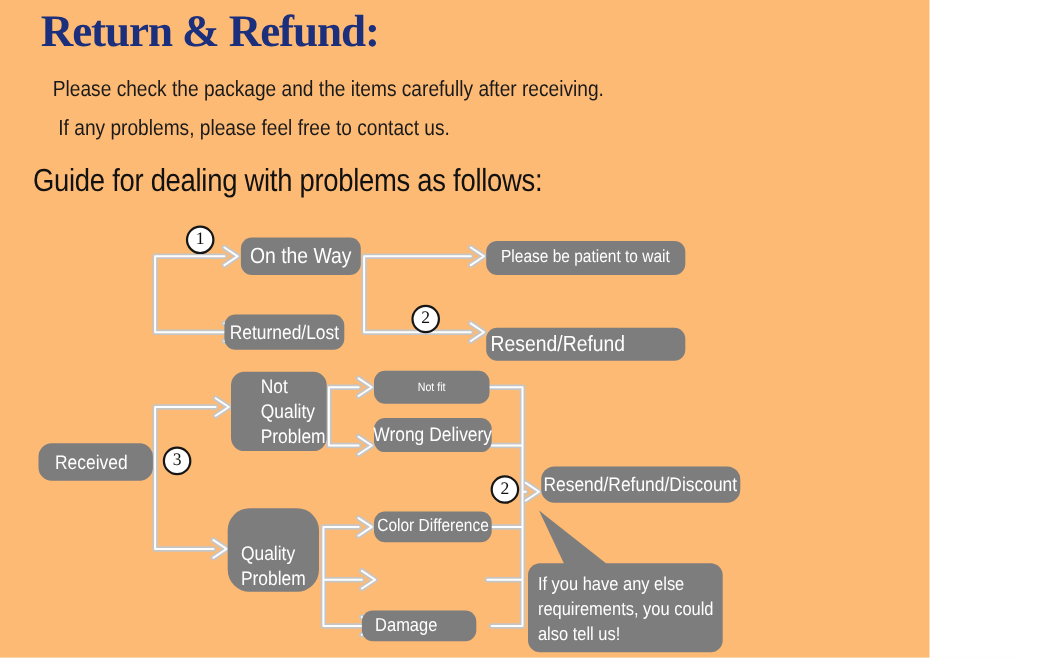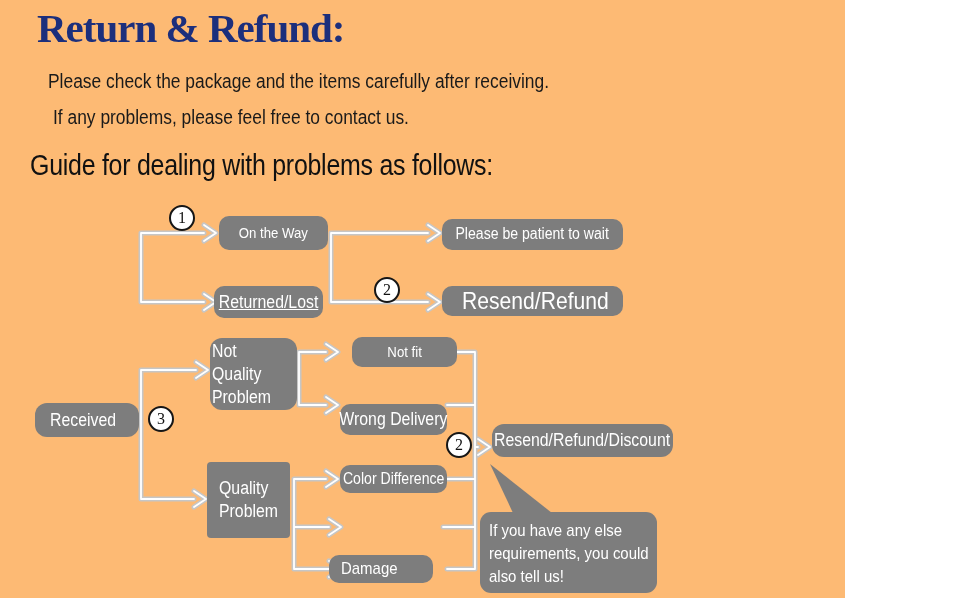--- a/index.html
+++ b/index.html
@@ -30,29 +30,29 @@
     position:absolute;background:var(--node-bg,#7d7d7d);color:var(--node-text,#fff);
     border-radius:10px;display:flex;align-items:center;justify-content:center;
     box-sizing:border-box;
   }
   .node .lbl{display:inline-block;transform:scaleX(0.88);transform-origin:50% 50%;
     white-space:nowrap;line-height:1.15;}
   .node.left{justify-content:flex-start;text-align:left;}
   .node.left .lbl{transform-origin:0 50%;}
   .node.wrap .lbl{white-space:normal;line-height:23px;}
   #n-not-received{left:30px;top:246px;width:108px;height:40px;font-size:20px;}
-  #n-on-the-way{left:219px;top:216px;width:109px;height:34px;font-size:15px;}
-  #n-returned-lost{left:214px;top:286px;width:109px;height:32px;font-size:18px;text-decoration:underline;}
+  #n-on-the-way{left:219px;top:216px;width:109px;height:34px;font-size:20px;}
+  #n-returned-lost{left:204px;top:286px;width:109px;height:32px;font-size:18px;}
   #n-please-wait{left:442px;top:219px;width:181px;height:31px;font-size:16px;text-align:right;}
-  #n-resend-refund{left:442px;top:286px;width:181px;height:30px;font-size:24px;padding-left:20px;}
+  #n-resend-refund{left:442px;top:298px;width:181px;height:30px;font-size:20px;padding-left:4px;}
   #n-received{left:35px;top:403px;width:104px;height:34px;font-size:18px;padding-left:15px;border-radius:12px;}
-  #n-nqp{left:210px;top:338px;width:87px;height:72px;font-size:18px;padding-left:2px;border-radius:12px;}
-  #n-not-fit{left:352px;top:337px;width:105px;height:30px;font-size:15px;}
-  #n-wrong-delivery{left:340px;top:404px;width:107px;height:31px;font-size:18px;}
-  #n-qp{left:207px;top:462px;width:83px;height:76px;font-size:18px;padding-left:12px;border-radius:4px;}
+  #n-nqp{left:210px;top:338px;width:87px;height:72px;font-size:18px;padding-left:27px;border-radius:12px;}
+  #n-not-fit{left:340px;top:337px;width:105px;height:30px;font-size:11px;}
+  #n-wrong-delivery{left:340px;top:380px;width:107px;height:31px;font-size:18px;}
+  #n-qp{left:207px;top:462px;width:83px;height:76px;font-size:18px;padding-left:12px;border-radius:20px;align-items:flex-end;}
   #n-color-difference{left:340px;top:465px;width:107px;height:28px;font-size:16px;justify-content:center;}
   #n-quality-defect{left:343px;top:513px;width:100px;height:28px;font-size:17px;}
   #n-damage{left:329px;top:555px;width:104px;height:28px;font-size:17px;padding-left:12px;}
   #n-rrd{left:492px;top:424px;width:181px;height:33px;font-size:18px;border-radius:12px;}
   
   .marker{
     position:absolute;width:26px;height:26px;border:2px solid var(--marker,#161616);
     border-radius:50%;box-sizing:border-box;display:flex;align-items:center;justify-content:center;
     font-family:"Liberation Serif","DejaVu Serif",serif;font-size:16px;color:#111;background:#fff;
   }

